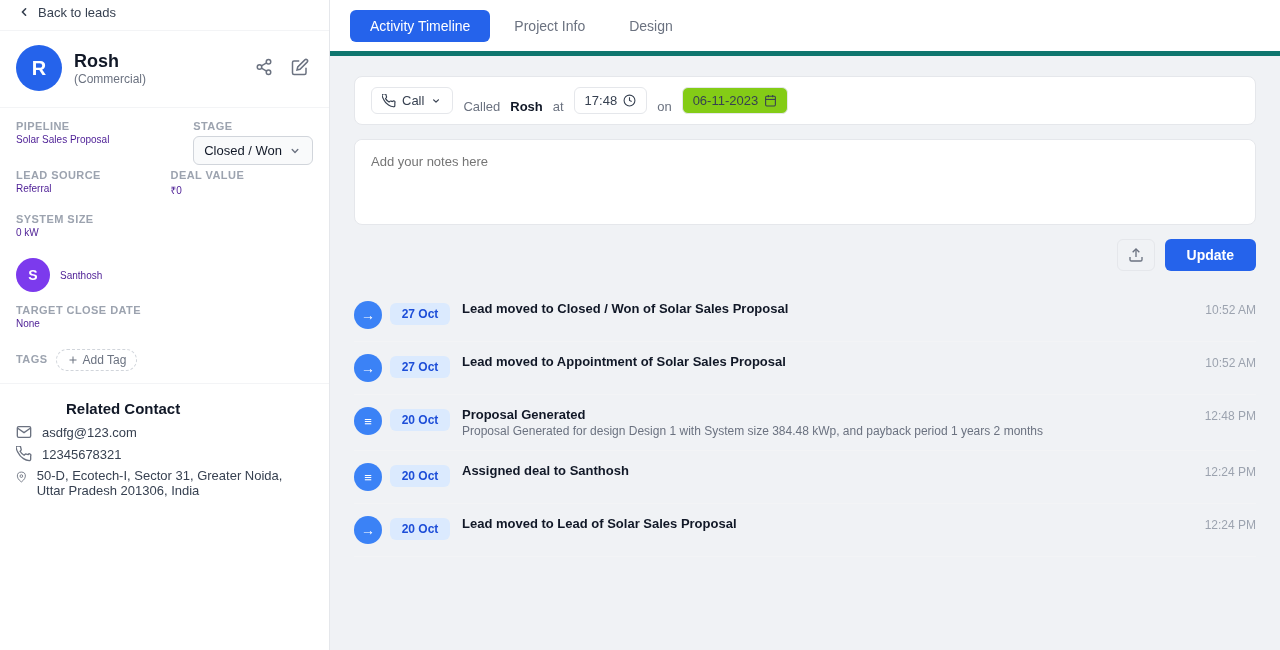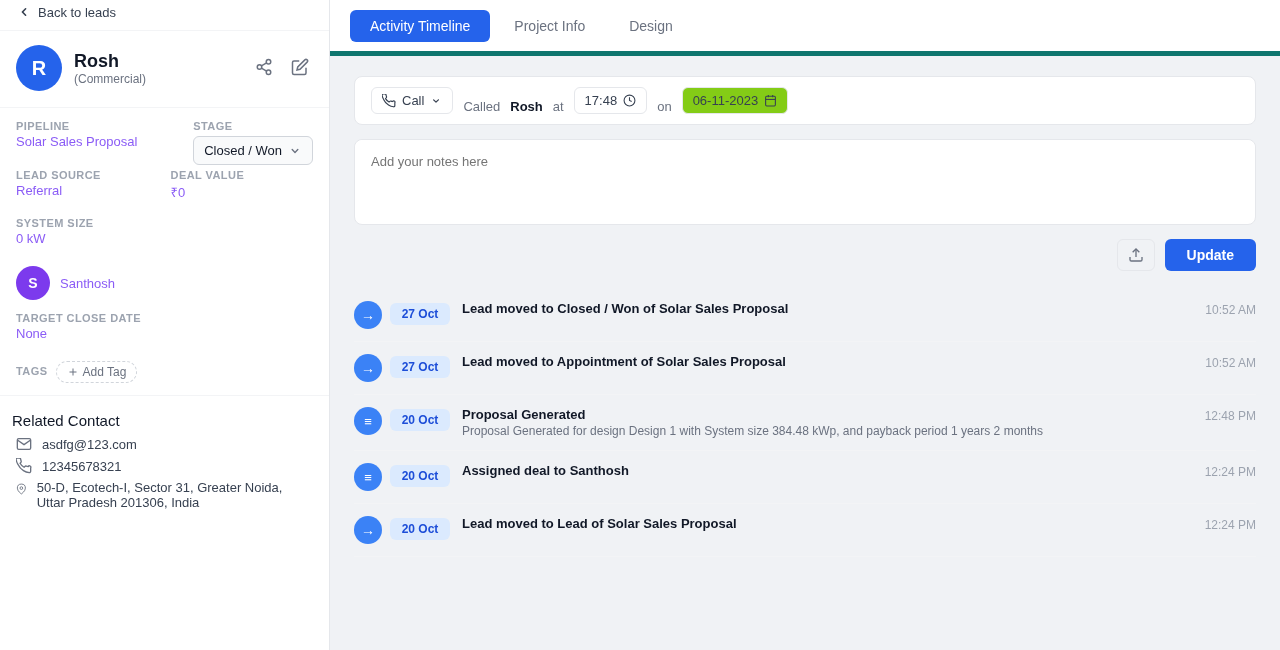--- a/index.html
+++ b/index.html
@@ -34,21 +34,21 @@
       font-size: 20px; font-weight: 700;
     }
     .profile-info { flex: 1; margin-left: 12px; }
     .profile-name { font-size: 18px; font-weight: 700; color: #111827; }
     .profile-sub { font-size: 12px; color: #6b7280; }
     .profile-actions { display: flex; gap: 10px; }
     .icon-btn { background: none; border: none; cursor: pointer; color: #6b7280; padding: 4px; }
 
     .section { padding: 8px 16px; }
     .field-label { font-size: 11px; color: #9ca3af; font-weight: 600; margin-bottom: 2px; text-transform: uppercase; letter-spacing: 0.04em; }
-    .field-value { font-size: 13px; color: #8b5cf6; margin-bottom: 8px; }
+    .field-value { font-size: 10px; color: #4c1d95; margin-bottom: 8px; }
     .pipeline-row { display: flex; align-items: flex-start; justify-content: space-between; padding: 4px 16px 0; }
     .pipeline-col { display: flex; flex-direction: column; }
 
     .stage-select {
       display: flex; align-items: center; gap: 6px;
       background: #f9fafb; border: 1px solid #d1d5db; border-radius: 6px;
       padding: 6px 10px; font-size: 13px; color: #111827; cursor: pointer; margin-top: 2px;
     }
     .stage-select svg { width:14px; height:14px; color:#6b7280; }
 
@@ -58,21 +58,21 @@
 
     .system-size-section { padding: 4px 16px; }
     .santhosh-row { display: flex; align-items: center; gap: 10px; padding: 8px 16px 4px; }
     .s-avatar { width: 34px; height: 34px; border-radius: 50%; background: #7c3aed; color: #fff; display: flex; align-items: center; justify-content: center; font-size: 14px; font-weight: 700; }
 
     .divider { border: none; border-top: 1px solid #f3f4f6; margin: 8px 0; }
 
     .tags-row { display: flex; align-items: center; gap: 8px; padding: 4px 16px; }
     .add-tag-btn { display: flex; align-items: center; gap: 4px; font-size: 12px; color: #6b7280; border: 1px dashed #d1d5db; border-radius: 14px; padding: 3px 10px; cursor: pointer; background: none; }
 
-    .related-contact-label { font-size: 15px; font-weight: 400; color: #111827; padding: 8px 12px 4px; }
+    .related-contact-label { font-size: 15px; font-weight: 700; color: #111827; padding: 8px 20px 4px; margin-left: 46px; }
     .contact-row { display: flex; align-items: center; gap: 10px; padding: 3px 16px; font-size: 13px; color: #374151; }
     .contact-icon { color: #6b7280; width: 16px; height: 16px; }
     .address-row { display: flex; align-items: flex-start; gap: 10px; padding: 3px 16px; font-size: 13px; color: #374151; }
 
     
     .main {
       flex: 1;
       display: flex;
       flex-direction: column;
       overflow: hidden;

